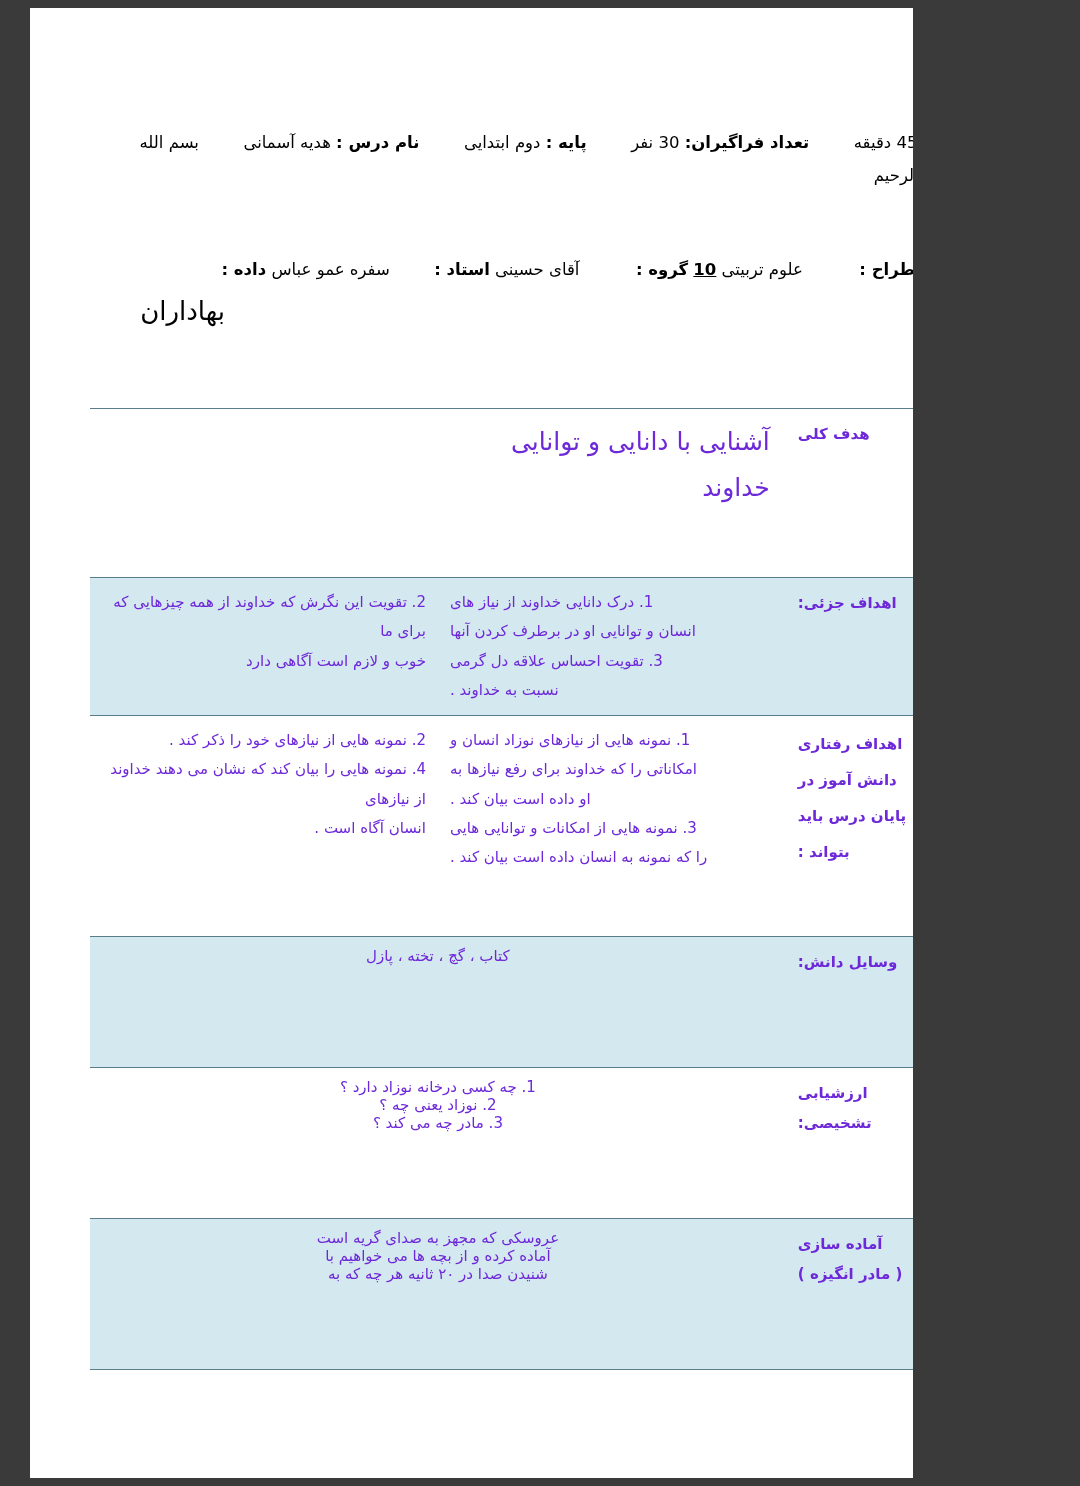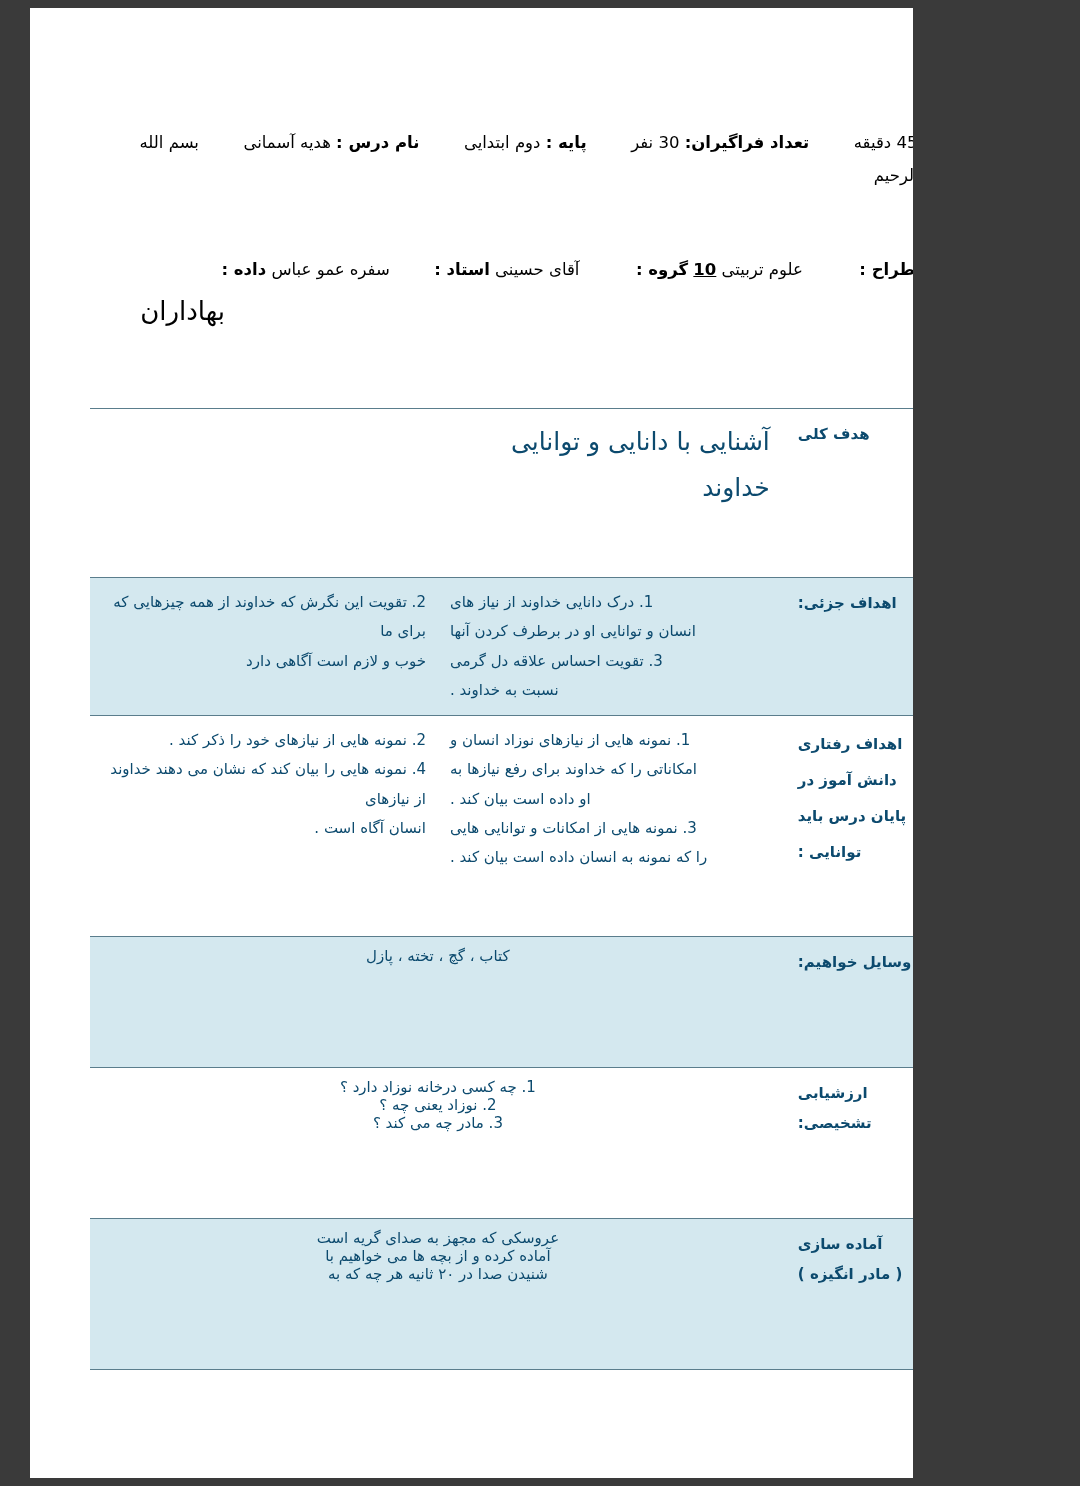--- a/index.html
+++ b/index.html
@@ -71,21 +71,21 @@
     top: 400px;
     width: 860px;
     border-collapse: collapse;
     direction: rtl;
   }
   .tbl td {
     border: none;
     vertical-align: top;
     padding: 10px 12px 10px 12px;
     font-size: 15px;
-    color: #0c4a6e;
+    color: #6d28d9;
   }
   .col-label {
     width: 148px;
     text-align: left;
     font-weight: bold;
     border-left: 1px solid #5a7d8c;
     line-height: 2.0;
     padding-left: 14px;
   }
   .col-right {
@@ -178,39 +178,39 @@
             <div>2. تقویت این نگرش که خداوند از همه چیزهایی که برای ما</div>
             <div>خوب و لازم است آگاهی دارد</div>
           </td>
         </tr>
 
         <tr class="row-plain">
           <td class="col-label topline label-multi" style="height:200px;">
             <div>اهداف رفتاری</div>
             <div>دانش آموز در</div>
             <div>پایان درس باید</div>
-            <div>توانایی  :</div>
+            <div>بتواند  :</div>
           </td>
           <td class="col-left topline">
             <div>1. نمونه هایی از نیازهای نوزاد انسان و</div>
             <div>امکاناتی را که خداوند برای رفع نیازها به</div>
             <div>او داده است بیان کند .</div>
             <div>3. نمونه هایی از امکانات و توانایی هایی</div>
             <div>را که نمونه به انسان داده است بیان کند .</div>
           </td>
           <td class="col-right topline">
             <div>2. نمونه هایی از نیازهای خود را ذکر کند .</div>
             <div>4. نمونه هایی را بیان کند که نشان می دهند خداوند از نیازهای</div>
             <div>انسان آگاه است .</div>
           </td>
         </tr>
 
         <tr class="row-shade">
           <td class="col-label topline" style="height:110px;">
-            <span>وسایل خواهیم:</span>
+            <span>وسایل دانش:</span>
           </td>
           <td colspan="2" class="topline mid-col">
             <div>کتاب ، گچ ، تخته ، پازل</div>
           </td>
         </tr>
 
         <tr class="row-plain">
           <td class="col-label topline" style="height:130px;">
             <div>ارزشیابی</div>
             <div>تشخیصی:</div>

